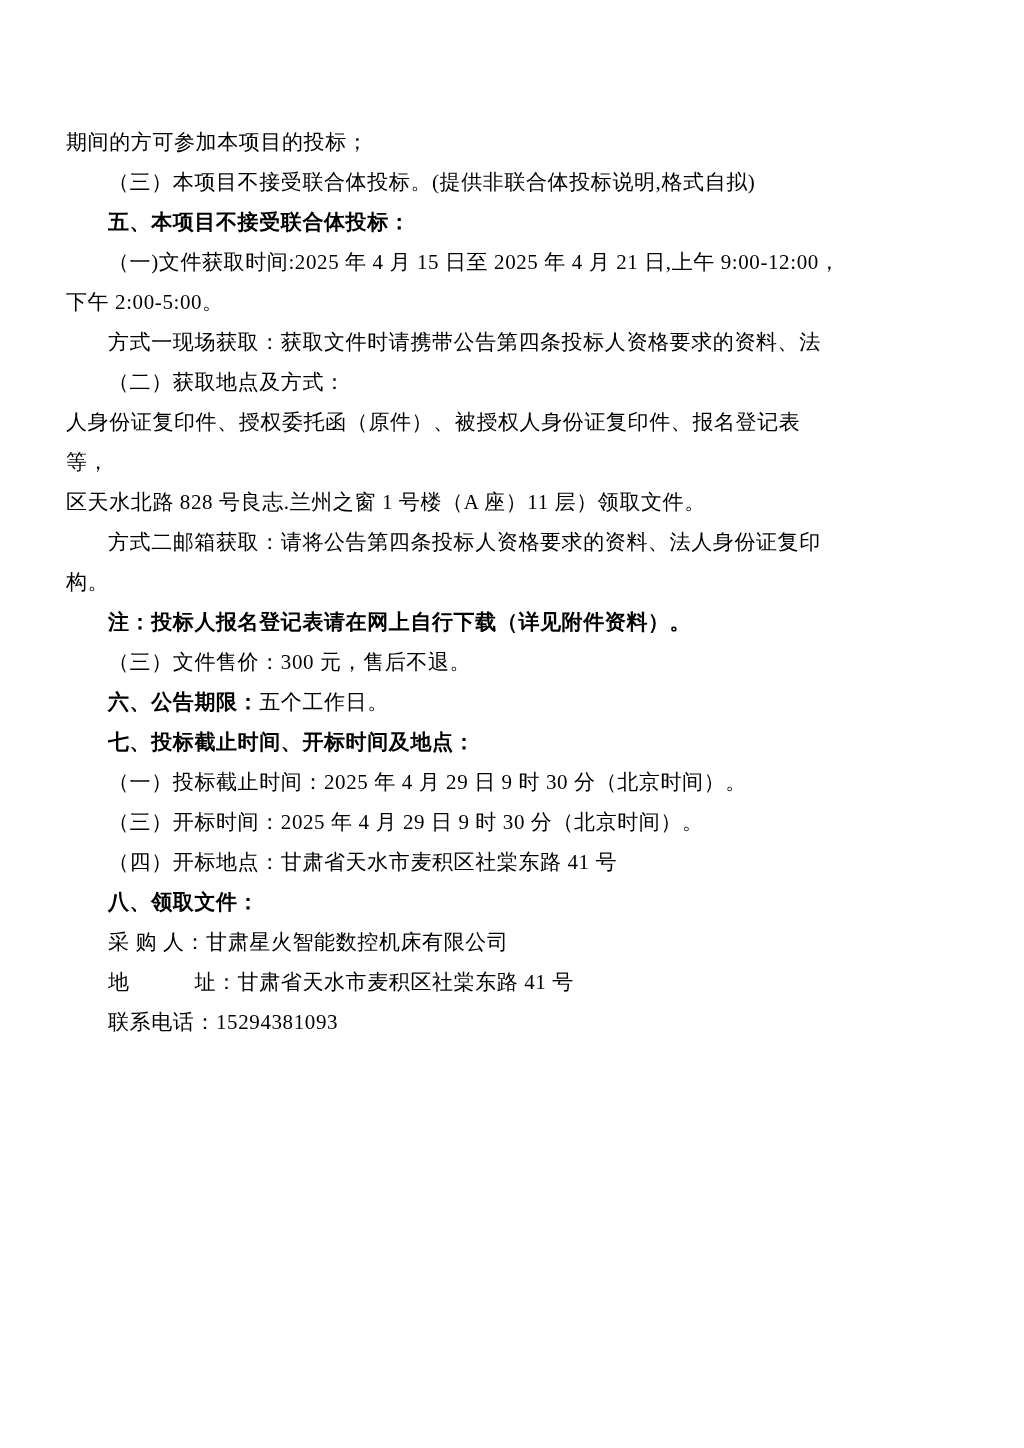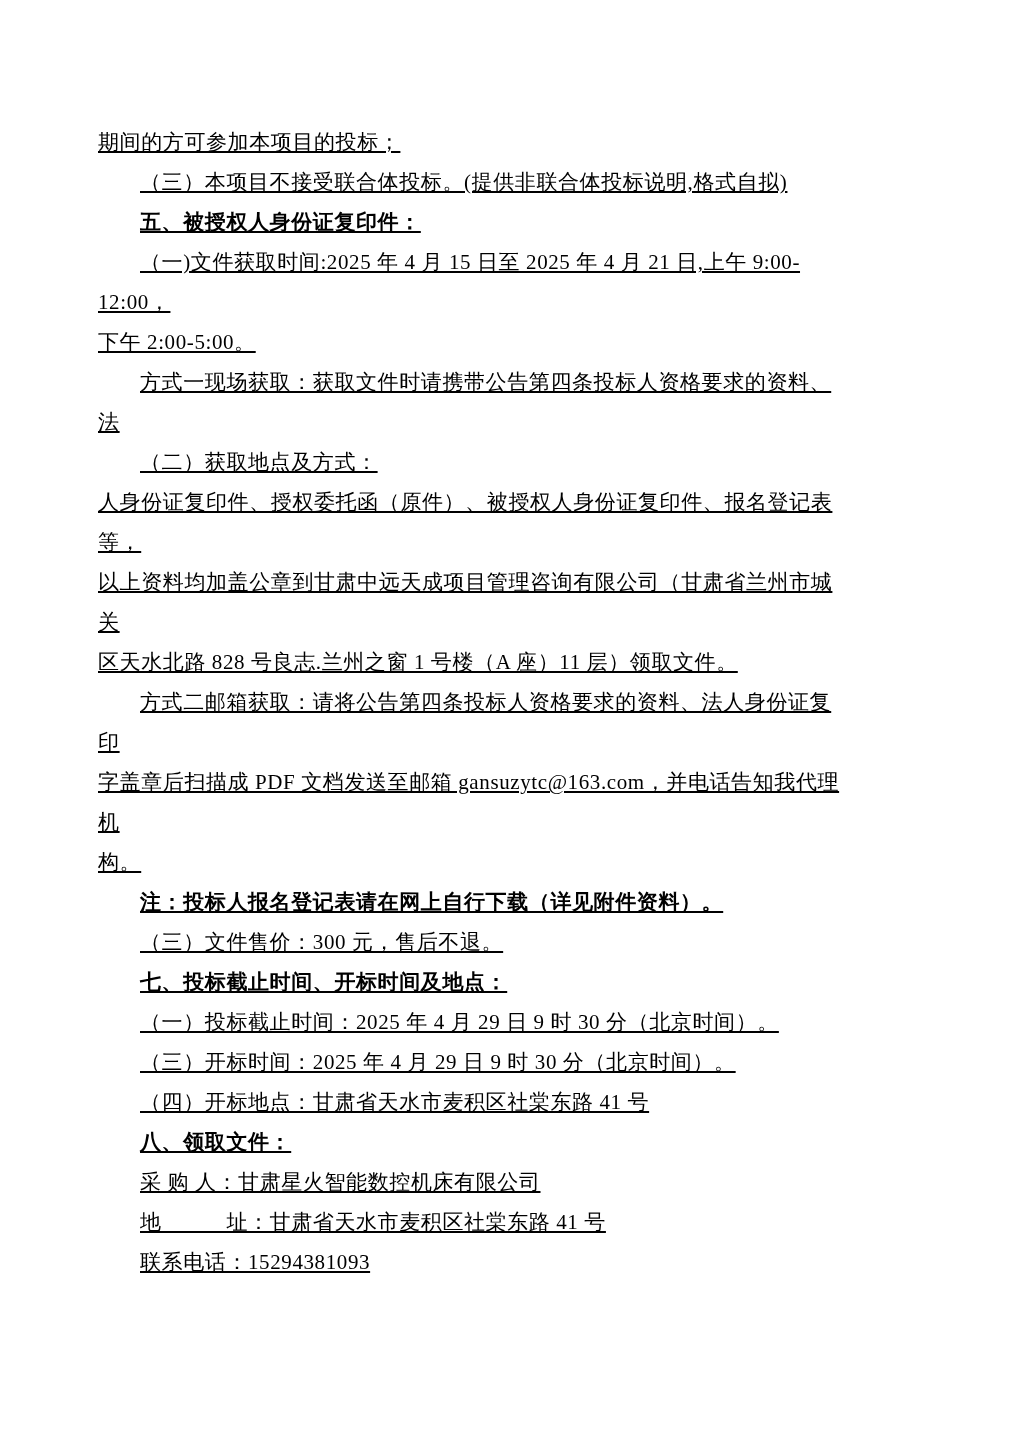--- a/index.html
+++ b/index.html
@@ -7,55 +7,53 @@
     width: 1024px;
     height: 1448px;
     background: #ffffff;
     color: #000000;
     font-family: "Liberation Serif", "DejaVu Serif", serif;
   }
   .page {
     box-sizing: border-box;
     width: 992px;
     height: 1448px;
-    padding: 122px 151px 0 98px;
+    padding: 122px 151px 0 66px;
     overflow: hidden;
-    text-decoration: underline;
   }
   .line {
     margin: 0;
     font-size: 21px;
     line-height: 40px;
     min-height: 40px;
     letter-spacing: 0.6px;
     white-space: pre-wrap;
     text-align: left;
   }
   .indent { text-indent: 42px; }
   .bold { font-weight: 700; }
 </style>
 </head>
 <body>
 
 <div class="page">
   <p class="line">期间的方可参加本项目的投标；</p>
   <p class="line indent">（三）本项目不接受联合体投标。(提供非联合体投标说明,格式自拟)</p>
-  <p class="line indent bold">五、被授权人身份证复印件：</p>
+  <p class="line indent bold">五、本项目不接受联合体投标：</p>
   <p class="line indent">（一)文件获取时间:2025 年 4 月 15 日至 2025 年 4 月 21 日,上午 9:00-12:00，</p>
   <p class="line">下午 2:00-5:00。</p>
   <p class="line indent">方式一现场获取：获取文件时请携带公告第四条投标人资格要求的资料、法</p>
   <p class="line indent">（二）获取地点及方式：</p>
   <p class="line">人身份证复印件、授权委托函（原件）、被授权人身份证复印件、报名登记表等，</p>
-  <p class="line">以上资料均加盖公章到甘肃中远天成项目管理咨询有限公司（甘肃省兰州市城关</p>
   <p class="line">区天水北路 828 号良志.兰州之窗 1 号楼（A 座）11 层）领取文件。</p>
   <p class="line indent">方式二邮箱获取：请将公告第四条投标人资格要求的资料、法人身份证复印</p>
-  <p class="line">字盖章后扫描成 PDF 文档发送至邮箱 gansuzytc@163.com，并电话告知我代理机</p>
   <p class="line">构。</p>
   <p class="line indent bold">注：投标人报名登记表请在网上自行下载（详见附件资料）。</p>
   <p class="line indent">（三）文件售价：300 元，售后不退。</p>
+  <p class="line indent"><span class="bold">六、公告期限：</span><span>五个工作日。</span></p>
   <p class="line indent bold">七、投标截止时间、开标时间及地点：</p>
   <p class="line indent">（一）投标截止时间：2025 年 4 月 29 日 9 时 30 分（北京时间）。</p>
   <p class="line indent">（三）开标时间：2025 年 4 月 29 日 9 时 30 分（北京时间）。</p>
   <p class="line indent">（四）开标地点：甘肃省天水市麦积区社棠东路 41 号</p>
   <p class="line indent bold">八、领取文件：</p>
   <p class="line indent">采 购 人：甘肃星火智能数控机床有限公司</p>
   <p class="line indent">地　　　址：甘肃省天水市麦积区社棠东路 41 号</p>
   <p class="line indent">联系电话：15294381093</p>
 
 </div>

